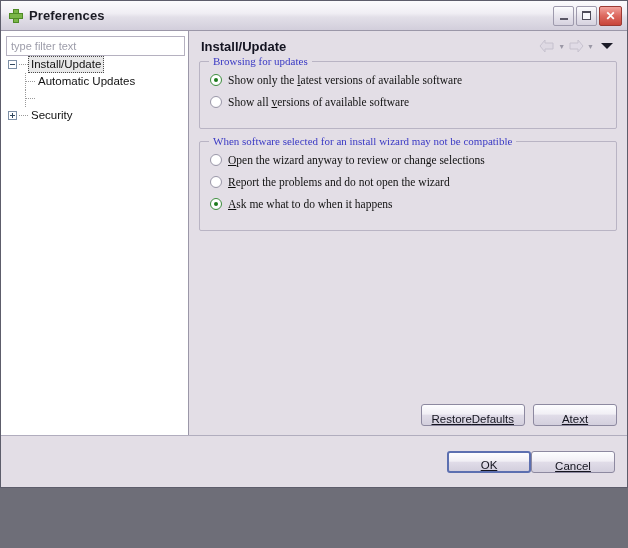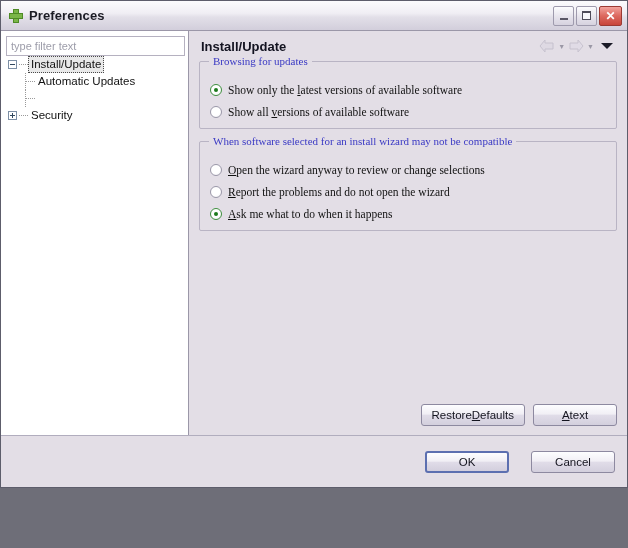--- a/index.html
+++ b/index.html
@@ -127,21 +127,21 @@
     background: transparent;
   }
   .group-title {
     position: absolute; top: -7px; left: 9px;
     background: #e3dee6;
     padding: 0 4px;
     color: #3a39c4;
     font-size: 11px;
     white-space: nowrap;
   }
-  .radio-row { display: flex; align-items: flex-end; height: 22px; }
+  .radio-row { display: flex; align-items: flex-start; height: 22px; }
   .radio {
     width: 12px; height: 12px; border-radius: 50%;
     border: 1px solid #9b98a9;
     background: radial-gradient(circle at 40% 35%, #ffffff 55%, #eceaf0 100%);
     flex: 0 0 12px; margin-right: 6px;
     position: relative;
   }
   .radio.on { border-color: #3f8f3f; }
   .radio.on::after {
     content: ""; position: absolute; left: 3px; top: 3px;
@@ -155,37 +155,38 @@
     display: flex; justify-content: flex-end; align-items: center;
     gap: 8px; padding: 0 10px 9px 0;
   }
   .btn {
     min-width: 84px; height: 22px;
     border: 1px solid #8d89a0;
     border-radius: 3px;
     background: linear-gradient(to bottom,#fdfdff 0%,#f1eff5 45%,#e0dce8 52%,#d3cfdd 100%);
     font-family: "Liberation Sans", sans-serif;
     font-size: 11.5px; color: #14141f;
-    display: flex; align-items: center; justify-content: center;
+    display: flex; align-items: flex-end; justify-content: center;
     padding: 0 10px;
     cursor: default;
+    text-decoration: underline;
   }
   .btn.wide { min-width: 94px; }
   .btn.default {
     border: 2px solid #5c6fb0;
     background: linear-gradient(to bottom,#fdfdff 0%,#f1eff5 45%,#e0dce8 52%,#d3cfdd 100%);
   }
 
   
   #footer {
     flex: 0 0 52px; height: 52px;
     border-top: 1px solid #b1adbe;
     background: #e3dee6;
     display: flex; align-items: center; justify-content: flex-end;
-    gap: 22px; padding-right: 12px;
+    gap: 0; padding-right: 12px;
   }
 </style>
 </head>
 <body>
 
 <div id="window">
 
   <div id="titlebar">
     <div id="title-icon"></div>
     <div id="title-text">Preferences</div>

